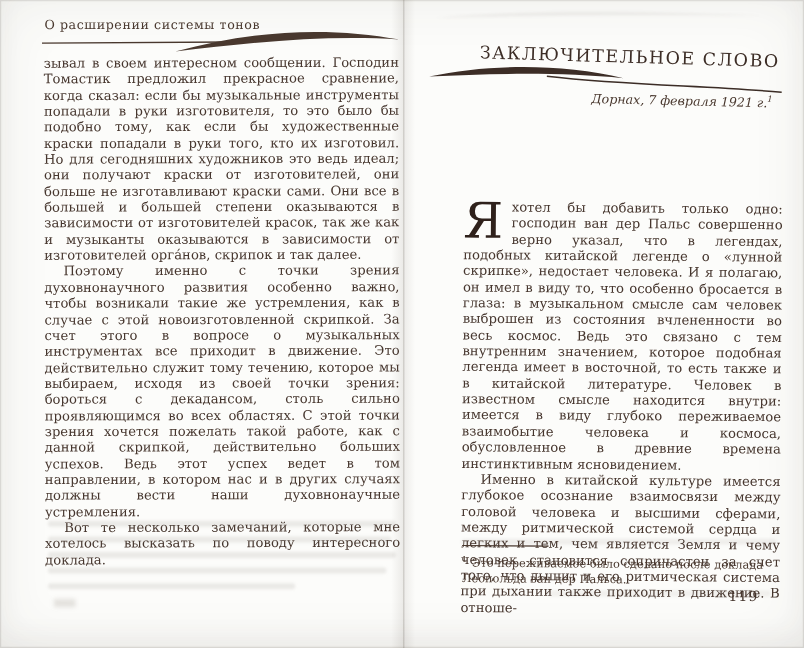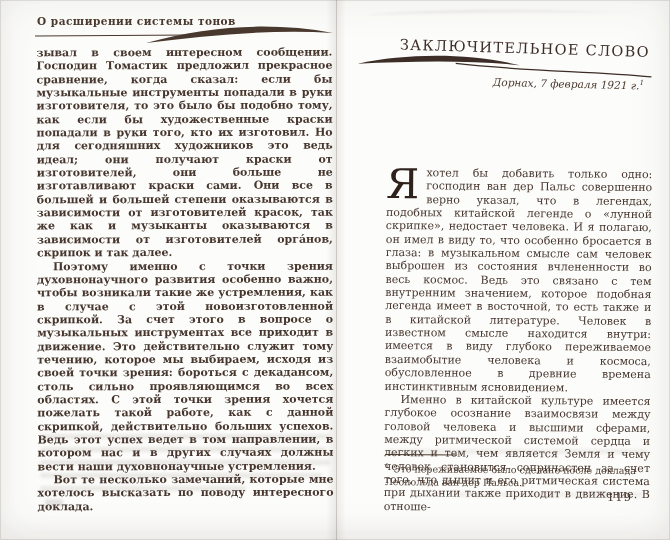--- a/index.html
+++ b/index.html
@@ -6,21 +6,21 @@
   body{width:670px;height:540px;background:#eceae6;font-family:"DejaVu Serif", serif;}
   .spread{position:relative;width:670px;height:540px;background:#fcfcfa;overflow:hidden;color:#46362e;}
   .spread::after{content:"";position:absolute;inset:0;pointer-events:none;
     box-shadow:inset 0 0 46px rgba(70,60,50,.08), inset 0 -10px 20px rgba(70,60,50,.05), inset 0 0 0 1px rgba(120,115,105,.18);}
   
   .gutter-shade{position:absolute;left:326px;top:0;width:20px;height:540px;
     background:linear-gradient(to right, rgba(0,0,0,0) 0%, rgba(90,80,70,.10) 50%, rgba(0,0,0,0) 100%);}
   .gutter-line{position:absolute;left:336px;top:0;width:1px;height:540px;background:rgba(100,92,84,.25);}
 
   
-  .page-left{position:absolute;left:0;top:0;width:336px;height:540px;font-weight:bold;}
+  .page-left{position:absolute;left:0;top:0;width:336px;height:540px;}
   .lp-header{position:absolute;left:37px;top:15px;font-size:10.5px;letter-spacing:.5px;color:#4a392f;white-space:nowrap;}
   .lp-flourish{position:absolute;left:30px;top:22px;}
   .lp-body{position:absolute;left:37px;top:46px;width:296px;font-size:11px;line-height:13.35px;
     text-align:justify;transform:rotate(-.15deg);}
   .lp-body p{margin:0;}
   .indent{text-indent:16px;}
   
   .bleed-line{position:absolute;height:5px;background:rgba(110,98,88,.12);filter:blur(1.4px);border-radius:2px;}
   .lb1{left:40px;top:434px;width:290px;}
   .lb2{left:40px;top:447px;width:286px;}

